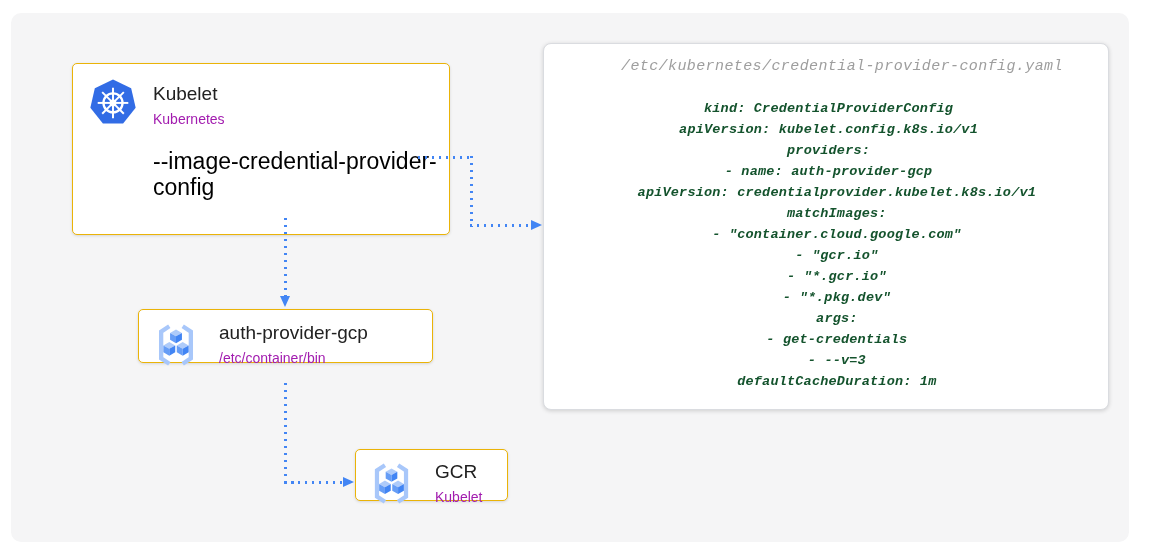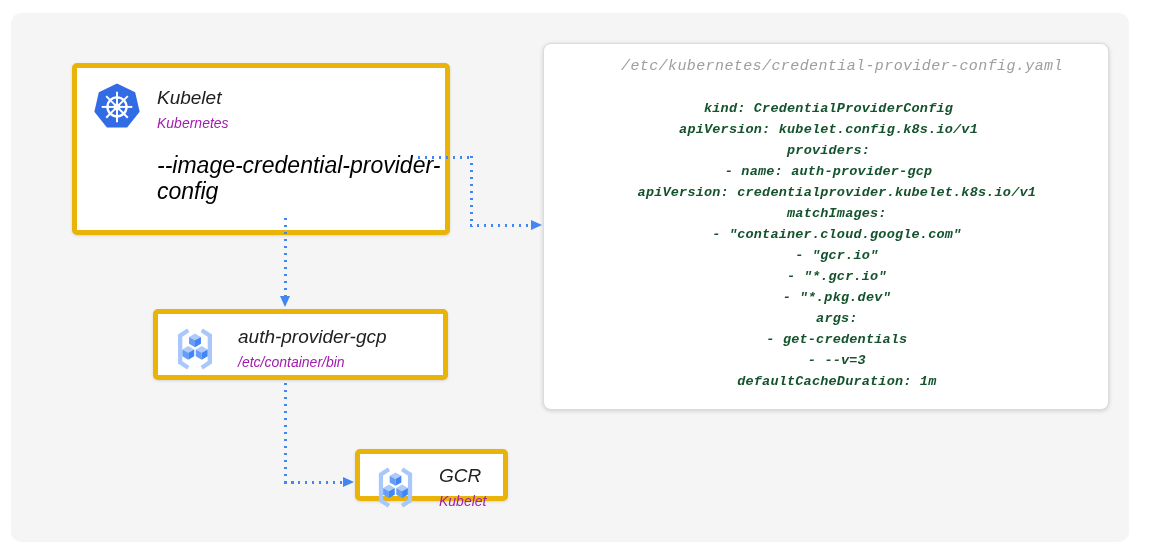--- a/index.html
+++ b/index.html
@@ -6,24 +6,24 @@
     --arrow-blue:#4285f4;
     --k8s-blue:#326ce5;
     --panel-bg:#f5f5f6;
   }
   *{margin:0;padding:0;box-sizing:border-box;}
   html,body{width:1150px;height:556px;background:#ffffff;overflow:hidden;
     font-family:"Liberation Sans",sans-serif;}
   .stage{position:relative;width:1150px;height:556px;}
   .panel{position:absolute;left:11px;top:13px;width:1118px;height:529px;
     background:var(--panel-bg);border-radius:10px;}
-  .node{position:absolute;background:#fff;border:5px solid #eab308;border-radius:5px;
-    box-shadow:0 1px 3px rgba(0,0,0,.13);font-style:italic;}
+  .node{position:absolute;background:#fff;border:1px solid #eab308;border-radius:5px;
+    box-shadow:0 1px 3px rgba(0,0,0,.13);}
   .node-kubelet{left:72px;top:63px;width:378px;height:172px;}
-  .node-auth{left:153px;top:309px;width:295px;height:71px;}
+  .node-auth{left:138px;top:309px;width:295px;height:54px;}
   .node-gcr{left:355px;top:449px;width:153px;height:52px;}
   .icon{position:absolute;display:block;}
   .k8s-icon{left:16px;top:15px;width:48px;height:46px;}
   .gcr-icon-auth{left:14px;top:12px;width:46px;height:46px;}
   .gcr-icon-gcr{left:13px;top:11px;width:45px;height:45px;}
   .node-title{font-size:19px;line-height:27px;color:#212121;}
   .node-sub{font-size:14px;line-height:25px;color:#a21caf;}
   .kubelet-text{position:absolute;left:80px;top:16px;}
   .kubelet-flags{position:absolute;left:80px;top:84px;font-size:23px;line-height:26px;color:#000000;}
   .auth-text{position:absolute;left:80px;top:9px;}

